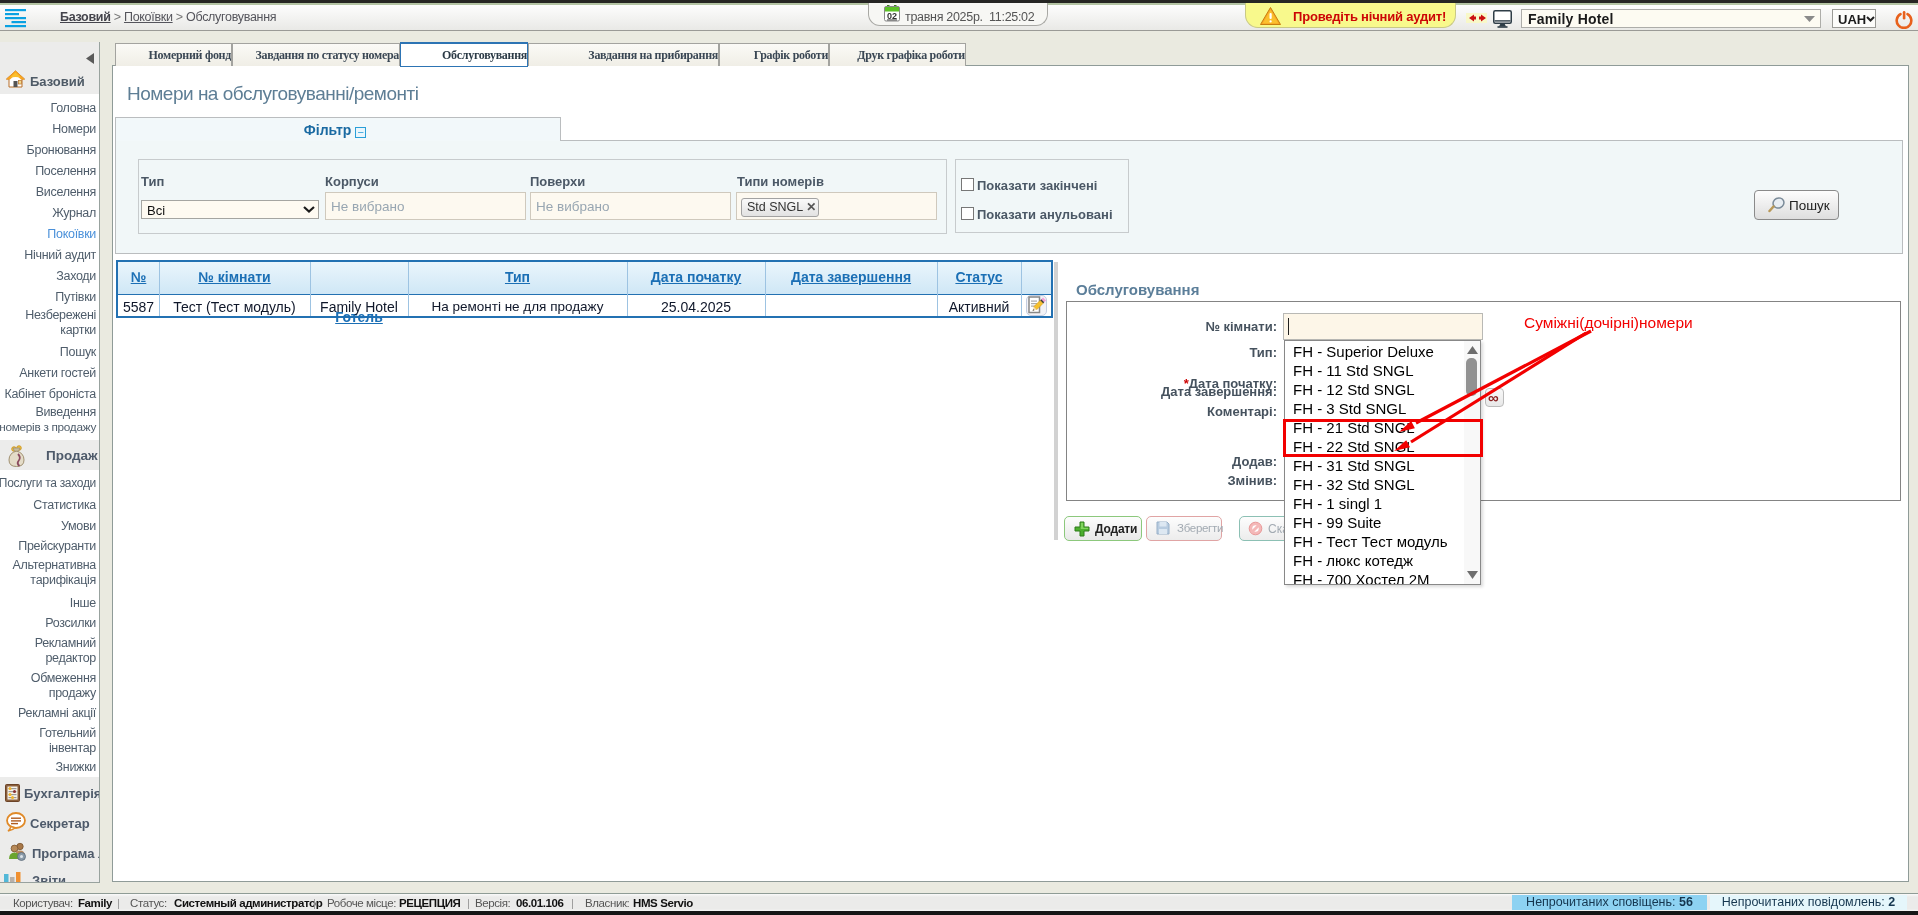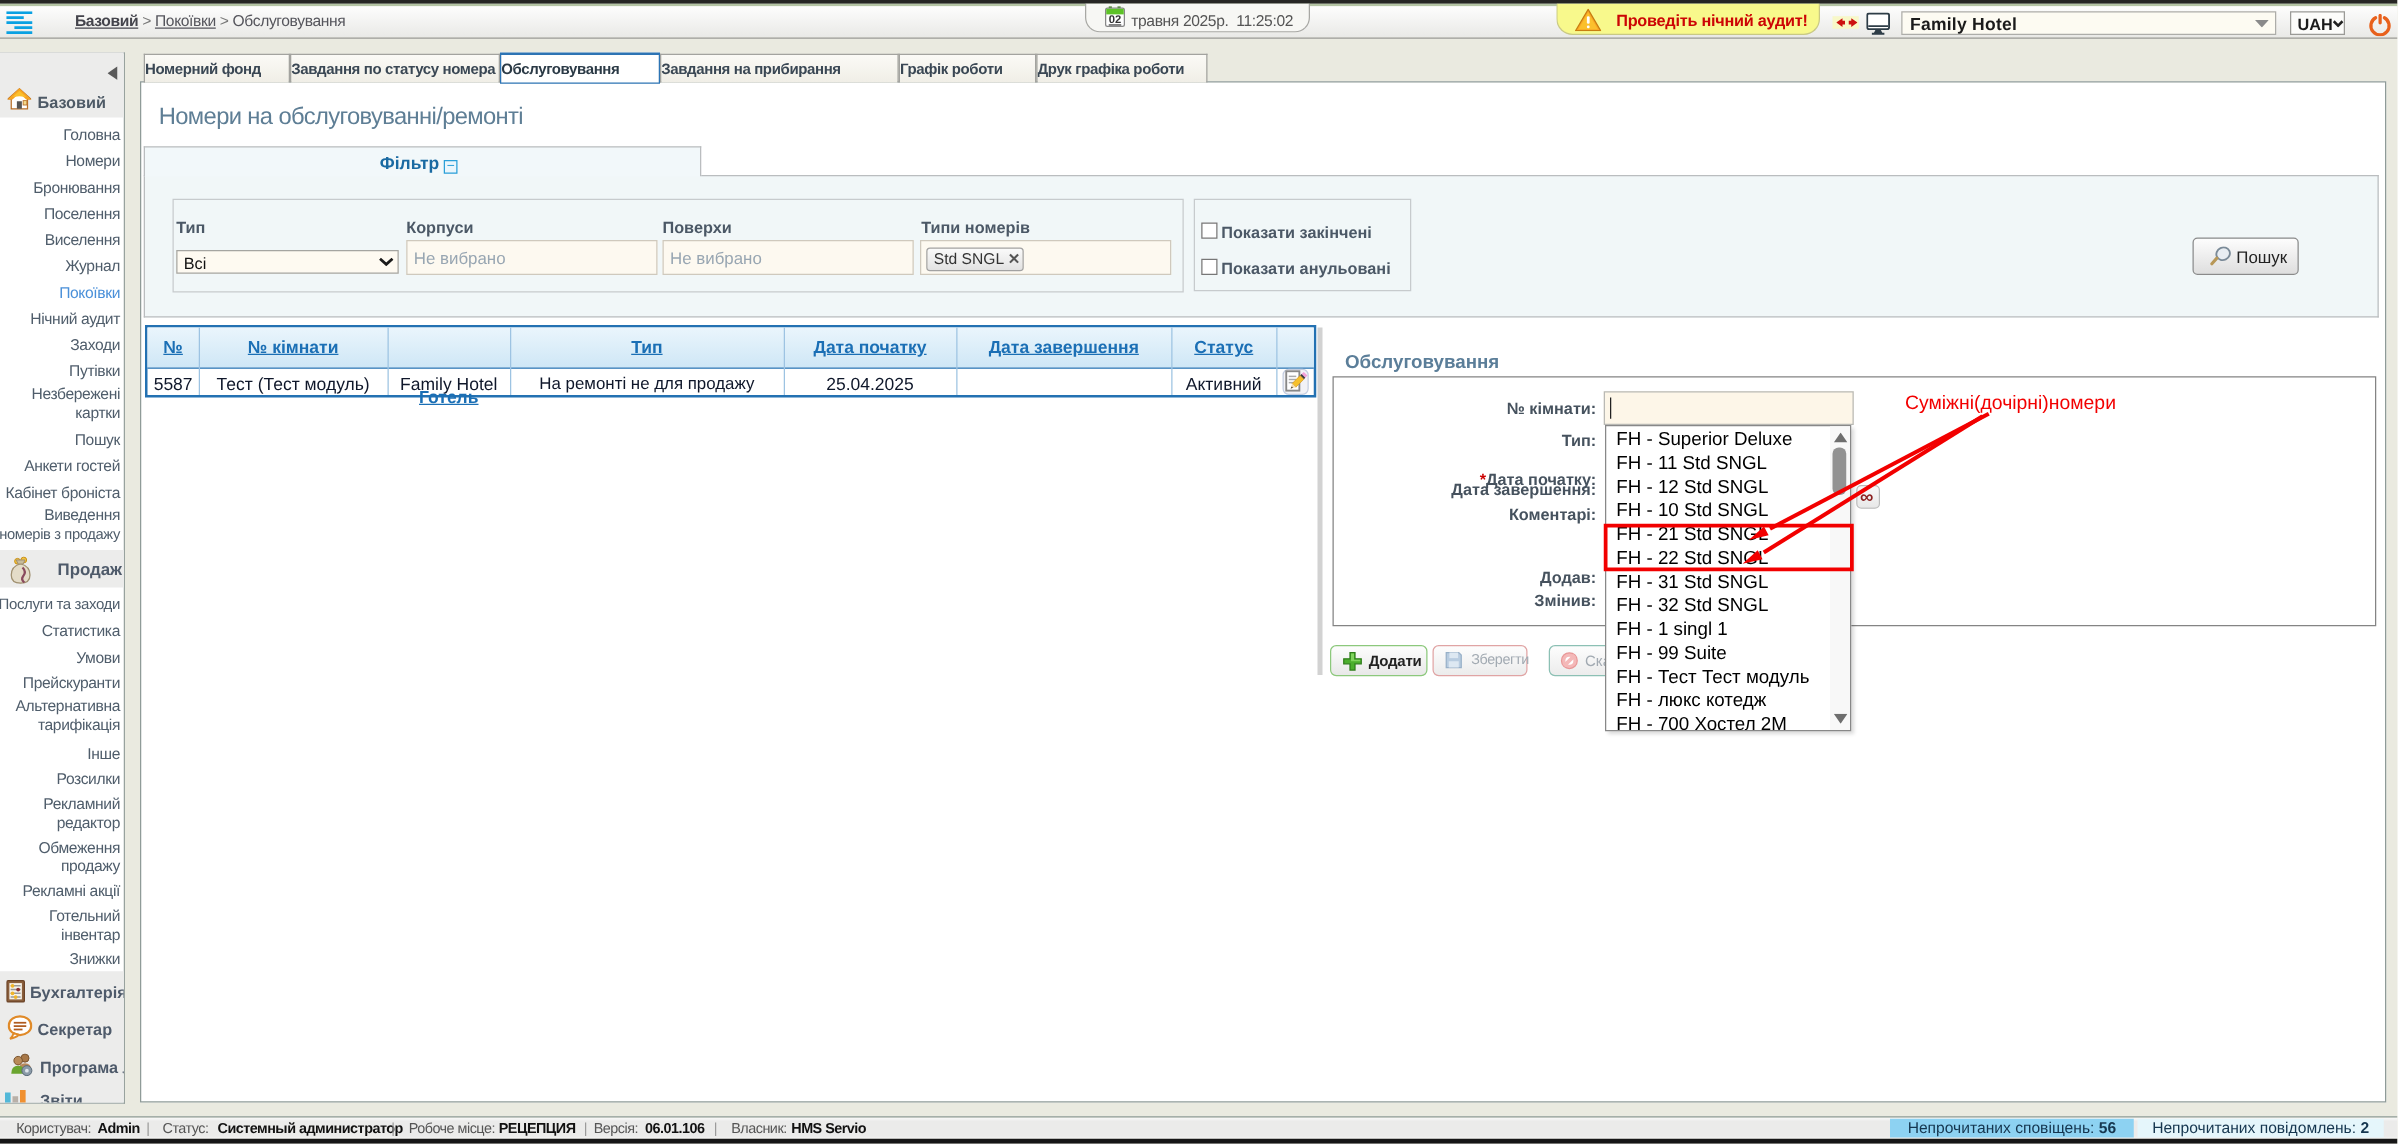--- a/index.html
+++ b/index.html
@@ -1,20 +1,20 @@
 <!DOCTYPE html>
 <html><head>
 <meta charset="utf-8">
 <style>
 * { margin:0; padding:0; box-sizing:border-box; }
 body { width:1918px; height:915px; font-family:"Liberation Sans", sans-serif; background:#eaeae0; overflow:hidden; position:relative; }
 .abs { position:absolute; }
 .bold { font-weight:bold; }
 .mi { right:1822px; width:200px; text-align:right; font-size:12.5px; letter-spacing:-0.3px; white-space:nowrap; line-height:16px; }
-.tab { height:23px; background:linear-gradient(#fbfaf6,#f0eee6); border:1px solid #a3a39f; border-bottom:none; text-align:left; font-weight:bold; font-size:12px; letter-spacing:-0.3px; color:#3a4754; line-height:23px; white-space:nowrap; overflow:hidden; }
+.tab { height:23px; background:linear-gradient(#fbfaf6,#f0eee6); border:1px solid #a3a39f; border-bottom:none; text-align:right; font-weight:bold; font-size:12px; letter-spacing:-0.3px; color:#3a4754; line-height:23px; white-space:nowrap; overflow:hidden;font-family:Liberation Serif, serif; }
 .thc { top:269px; text-align:center; font-size:14px; color:#1b6fb5; text-decoration:underline; font-weight:bold; white-space:nowrap; }
 .trc { top:299px; text-align:center; font-size:14px; color:#0f172a; white-space:nowrap; }
 .flbl { font-size:13px; color:#4b5866; font-weight:bold; white-space:nowrap; }
 .rlbl { left:1077px; width:200px; text-align:right; font-size:13px; color:#46525e; font-weight:bold; white-space:nowrap; }
 </style>
 </head>
 <body>
 
 <div class="abs" style="left:0;top:0;width:1918px;height:3px;background:#262624;"></div>
 <div class="abs" style="left:0;top:3px;width:1918px;height:2px;background:#b4c4a4;"></div>
@@ -305,21 +305,21 @@
 <circle cx="7.5" cy="7.5" r="3.2" fill="#fff"></circle>
 <rect x="1.5" y="6" width="12" height="3" fill="#f4b8b8" transform="rotate(-45 7.5 7.5)"></rect>
 </svg>
 <div class="abs" style="left:1268px;top:522px;font-size:12px;color:#a2aab2;">Ска</div>
 
 <div class="abs" style="left:1284px;top:340px;width:197px;height:245px;background:#fff;border:1px solid #888;box-shadow:2px 2px 3px rgba(0,0,0,0.15);overflow:hidden;">
 <div style="position:absolute;left:8px;top:1px;width:180px;font-size:15px;color:#000;line-height:19px;white-space:nowrap;">
 <div>FH - Superior Deluxe</div>
 <div>FH - 11 Std SNGL</div>
 <div>FH - 12 Std SNGL</div>
-<div>FH - 10 Std SNGL</div>
+<div>FH - 3 Std SNGL</div>
 <div>FH - 21 Std SNGL</div>
 <div>FH - 22 Std SNGL</div>
 <div>FH - 31 Std SNGL</div>
 <div>FH - 32 Std SNGL</div>
 <div>FH - 1 singl 1</div>
 <div>FH - 99 Suite</div>
 <div>FH - Тест Тест модуль</div>
 <div>FH - люкс котедж</div>
 <div>FH - 700 Хостел 2М</div>
 </div>
@@ -341,21 +341,21 @@
 <svg class="abs" style="left:1390px;top:325px;" width="210" height="135">
 <line x1="201" y1="6" x2="26" y2="98" stroke="#f20000" stroke-width="3.2"></line>
 <polygon points="9,107 24.9,103.2 21.2,96.1" fill="#f20000"></polygon>
 <line x1="201" y1="6.5" x2="26" y2="98" stroke="#f20000" stroke-width="1"></line>
 <line x1="196" y1="8" x2="21" y2="117" stroke="#f20000" stroke-width="3.2"></line>
 <polygon points="4,126 20,122.3 16.2,115.2" fill="#f20000"></polygon>
 </svg>
 
 <div class="abs" style="left:0;top:893px;width:1918px;height:18px;background:linear-gradient(#fafafa,#ebebea 3px,#ebebea 15px,#f6f6f5);border-top:1px solid #8f9c96;"></div>
 <div class="abs" style="left:13px;top:897px;font-size:11.5px;letter-spacing:-0.4px;color:#555;white-space:nowrap;">Користувач:</div>
-<div class="abs" style="left:78px;top:897px;font-size:11.5px;letter-spacing:-0.4px;color:#111;font-weight:bold;white-space:nowrap;">Admin</div>
+<div class="abs" style="left:78px;top:897px;font-size:11.5px;letter-spacing:-0.4px;color:#111;font-weight:bold;white-space:nowrap;">Family</div>
 <div class="abs" style="left:117px;top:897px;font-size:11.5px;letter-spacing:-0.4px;color:#999;white-space:nowrap;">|</div>
 <div class="abs" style="left:130px;top:897px;font-size:11.5px;letter-spacing:-0.4px;color:#555;white-space:nowrap;">Статус:</div>
 <div class="abs" style="left:174px;top:897px;font-size:11.5px;letter-spacing:-0.4px;color:#111;font-weight:bold;white-space:nowrap;">Системный администратор</div>
 <div class="abs" style="left:313px;top:897px;font-size:11.5px;letter-spacing:-0.4px;color:#999;white-space:nowrap;">|</div>
 <div class="abs" style="left:327px;top:897px;font-size:11.5px;letter-spacing:-0.4px;color:#555;white-space:nowrap;">Робоче місце:</div>
 <div class="abs" style="left:399px;top:897px;font-size:11.5px;letter-spacing:-0.4px;color:#111;font-weight:bold;white-space:nowrap;">РЕЦЕПЦИЯ</div>
 <div class="abs" style="left:467px;top:897px;font-size:11.5px;letter-spacing:-0.4px;color:#999;white-space:nowrap;">|</div>
 <div class="abs" style="left:475px;top:897px;font-size:11.5px;letter-spacing:-0.4px;color:#555;white-space:nowrap;">Версія:</div>
 <div class="abs" style="left:516px;top:897px;font-size:11.5px;letter-spacing:-0.4px;color:#111;font-weight:bold;white-space:nowrap;">06.01.106</div>
 <div class="abs" style="left:571px;top:897px;font-size:11.5px;letter-spacing:-0.4px;color:#999;white-space:nowrap;">|</div>

